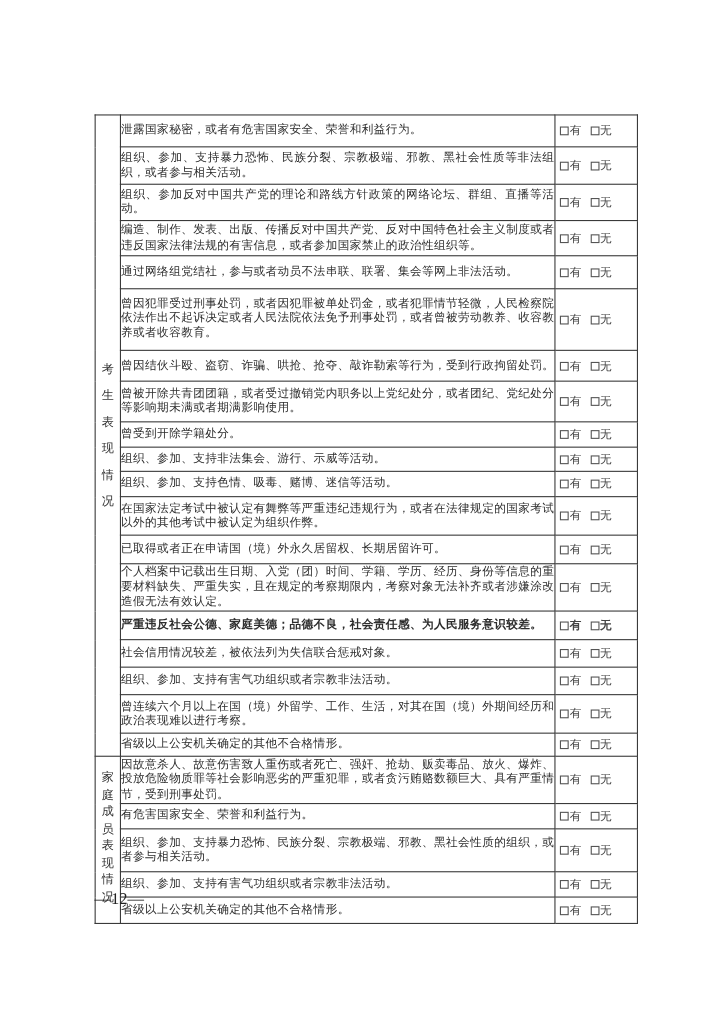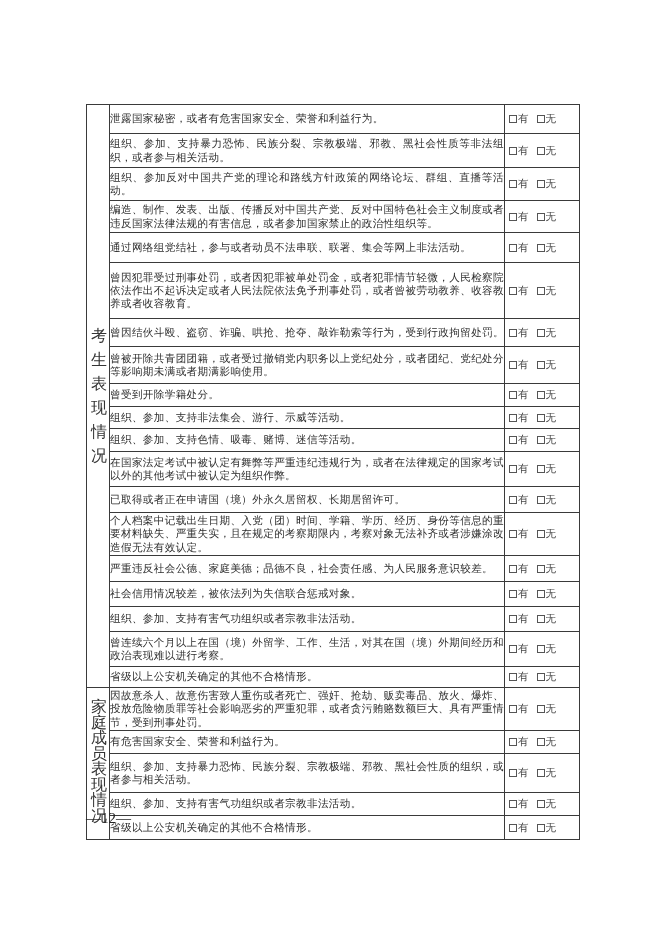--- a/index.html
+++ b/index.html
@@ -31,21 +31,21 @@
       border: 1.5px solid #333;
     }
     table.form td {
       border: 1px solid #3a3a3a;
       padding: 0;
       vertical-align: middle;
     }
     td.cat {
       width: 22px;
       text-align: center;
-      font-size: 16px;
+      font-size: 11px;
       line-height: 24px;
       color: #333;
     }
     td.cat .vert {
       display: inline-block;
       width: 14px;
       word-break: break-all;
       text-align: center;
     }
     td.cat.family .vert {
@@ -109,21 +109,21 @@
           <td class="opts"><span class="opt"><span class="box"></span><span>有</span></span><span class="opt"><span class="box"></span><span>无</span></span></td>
         </tr>
         <tr style="height: 32px;">
           <td class="desc">编造、制作、发表、出版、传播反对中国共产党、反对中国特色社会主义制度或者违反国家法律法规的有害信息，或者参加国家禁止的政治性组织等。</td>
           <td class="opts"><span class="opt"><span class="box"></span><span>有</span></span><span class="opt"><span class="box"></span><span>无</span></span></td>
         </tr>
         <tr style="height: 30px;">
           <td class="desc">通过网络组党结社，参与或者动员不法串联、联署、集会等网上非法活动。</td>
           <td class="opts"><span class="opt"><span class="box"></span><span>有</span></span><span class="opt"><span class="box"></span><span>无</span></span></td>
         </tr>
-        <tr style="height: 56px;">
+        <tr style="height: 56px; font-family: Liberation Mono, monospace;">
           <td class="desc">曾因犯罪受过刑事处罚，或者因犯罪被单处罚金，或者犯罪情节轻微，人民检察院依法作出不起诉决定或者人民法院依法免予刑事处罚，或者曾被劳动教养、收容教养或者收容教育。</td>
           <td class="opts"><span class="opt"><span class="box"></span><span>有</span></span><span class="opt"><span class="box"></span><span>无</span></span></td>
         </tr>
         <tr style="height: 28px;">
           <td class="desc">曾因结伙斗殴、盗窃、诈骗、哄抢、抢夺、敲诈勒索等行为，受到行政拘留处罚。</td>
           <td class="opts"><span class="opt"><span class="box"></span><span>有</span></span><span class="opt"><span class="box"></span><span>无</span></span></td>
         </tr>
         <tr style="height: 37px;">
           <td class="desc">曾被开除共青团团籍，或者受过撤销党内职务以上党纪处分，或者团纪、党纪处分等影响期未满或者期满影响使用。</td>
           <td class="opts"><span class="opt"><span class="box"></span><span>有</span></span><span class="opt"><span class="box"></span><span>无</span></span></td>
@@ -145,21 +145,21 @@
           <td class="opts"><span class="opt"><span class="box"></span><span>有</span></span><span class="opt"><span class="box"></span><span>无</span></span></td>
         </tr>
         <tr style="height: 26px;">
           <td class="desc">已取得或者正在申请国（境）外永久居留权、长期居留许可。</td>
           <td class="opts"><span class="opt"><span class="box"></span><span>有</span></span><span class="opt"><span class="box"></span><span>无</span></span></td>
         </tr>
         <tr style="height: 43px;">
           <td class="desc">个人档案中记载出生日期、入党（团）时间、学籍、学历、经历、身份等信息的重要材料缺失、严重失实，且在规定的考察期限内，考察对象无法补齐或者涉嫌涂改造假无法有效认定。</td>
           <td class="opts"><span class="opt"><span class="box"></span><span>有</span></span><span class="opt"><span class="box"></span><span>无</span></span></td>
         </tr>
-        <tr style="height: 26px;">
+        <tr style="height: 26px; font-weight: bold;">
           <td class="desc">严重违反社会公德、家庭美德；品德不良，社会责任感、为人民服务意识较差。</td>
           <td class="opts"><span class="opt"><span class="box"></span><span>有</span></span><span class="opt"><span class="box"></span><span>无</span></span></td>
         </tr>
         <tr style="height: 25px;">
           <td class="desc">社会信用情况较差，被依法列为失信联合惩戒对象。</td>
           <td class="opts"><span class="opt"><span class="box"></span><span>有</span></span><span class="opt"><span class="box"></span><span>无</span></span></td>
         </tr>
         <tr style="height: 25px;">
           <td class="desc">组织、参加、支持有害气功组织或者宗教非法活动。</td>
           <td class="opts"><span class="opt"><span class="box"></span><span>有</span></span><span class="opt"><span class="box"></span><span>无</span></span></td>

